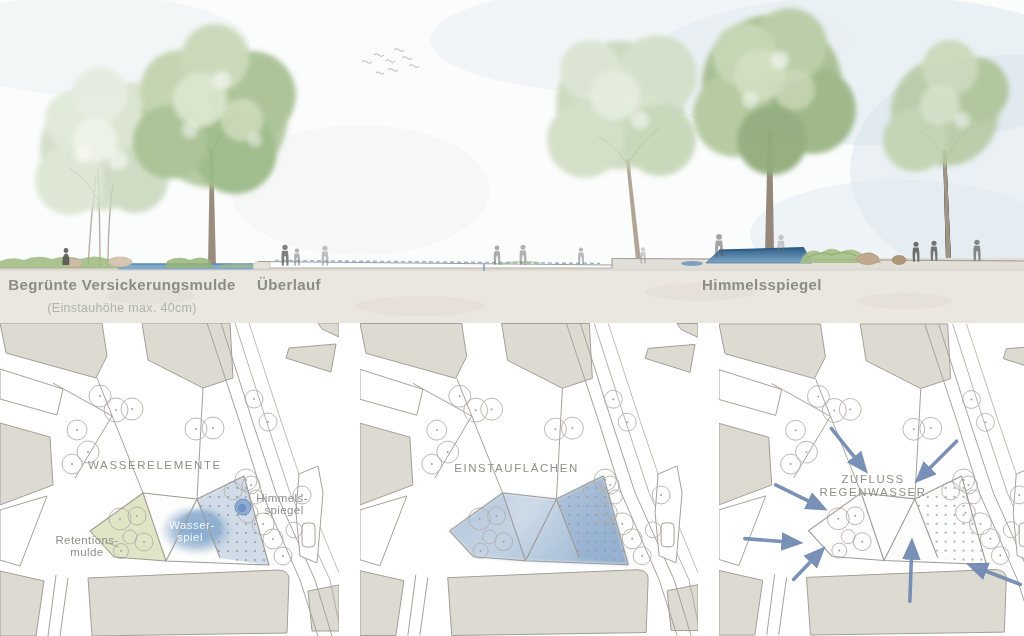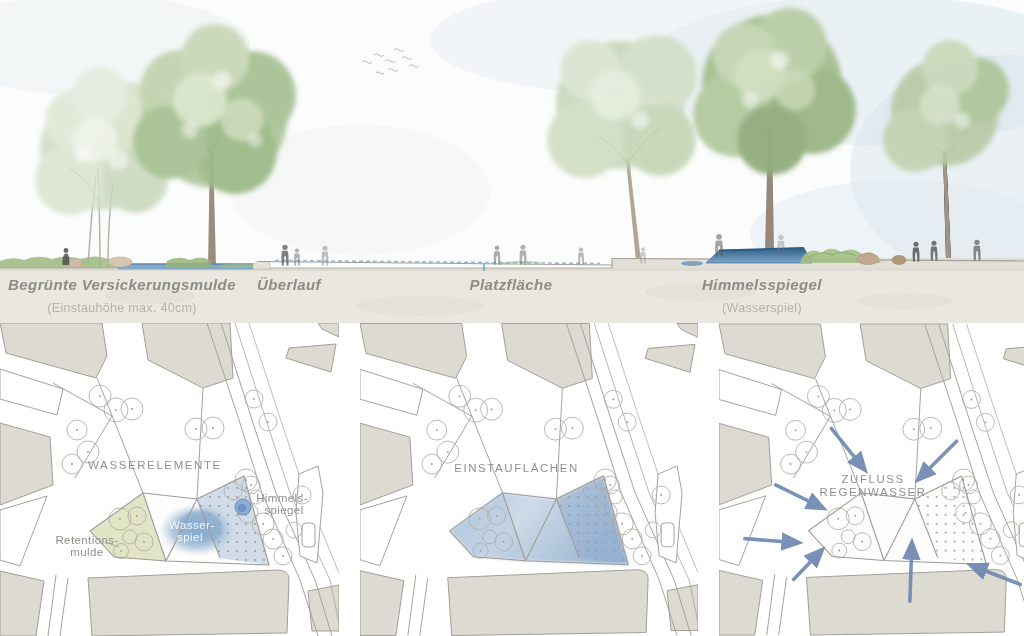--- a/index.html
+++ b/index.html
@@ -6,21 +6,21 @@
   .stage {
     position:relative; width:1024px; height:636px; overflow:hidden;
     background:#ffffff;
     font-family:"Liberation Sans", sans-serif;
   }
   .section-view { position:absolute; top:0; left:0; width:1024px; height:323px; }
   .section-view svg { display:block; }
   .section-labels { position:absolute; top:0; left:0; width:1024px; height:323px; pointer-events:none; }
   .sec-label { position:absolute; top:276px; text-align:center; }
   .sec-label .t {
-    font-size:15px; font-weight:bold; color:#8c8c88; letter-spacing:0.4px; line-height:1.15;font-style:italic;
+    font-size:15px; font-weight:bold; color:#8c8c88; letter-spacing:0.4px; line-height:1.15;
   }
   .sec-label .s {
     font-size:12.5px; color:#b2b2ae; letter-spacing:0.3px; line-height:1.25; margin-top:8px;
   }
   .plans { position:absolute; top:323px; left:0; width:884px; display:flex; gap:21px; }
   .plan-panel { background:#fff; }
   .plan-panel svg { display:block; }
   text.plan-heading { fill:#8f8f8b; font-size:11.5px; letter-spacing:1.6px; text-anchor:middle; }
   text.plan-sub { fill:#8f8f8b; font-size:11.5px; letter-spacing:0.4px; text-anchor:middle; }
   text.plan-sub-light { fill:#f4f7fa; font-size:11.5px; letter-spacing:0.5px; text-anchor:middle; }
@@ -342,25 +342,23 @@
     <div class="section-labels">
       <div class="sec-label" style="left:7px; width:230px;">
         <div class="t">Begrünte Versickerungsmulde</div>
         <div class="s">(Einstauhöhe max. 40cm)</div>
       </div>
       <div class="sec-label" style="left:230px; width:118px;">
         <div class="t">Überlauf</div>
         <div class="s"></div>
       </div>
       <div class="sec-label" style="left:396px; width:230px;">
-        <div class="t">Platzfläche</div>
       </div>
       <div class="sec-label" style="left:652px; width:220px;">
         <div class="t">Himmelsspiegel</div>
-        <div class="s">(Wasserspiel)</div>
       </div>
     </div>
   </div>
 
   <div class="plans">
 
     <div class="plan-panel">
       <svg width="339" height="313" viewBox="0 0 339 313">
         <use href="#bm-buildings"></use>
         <g>

